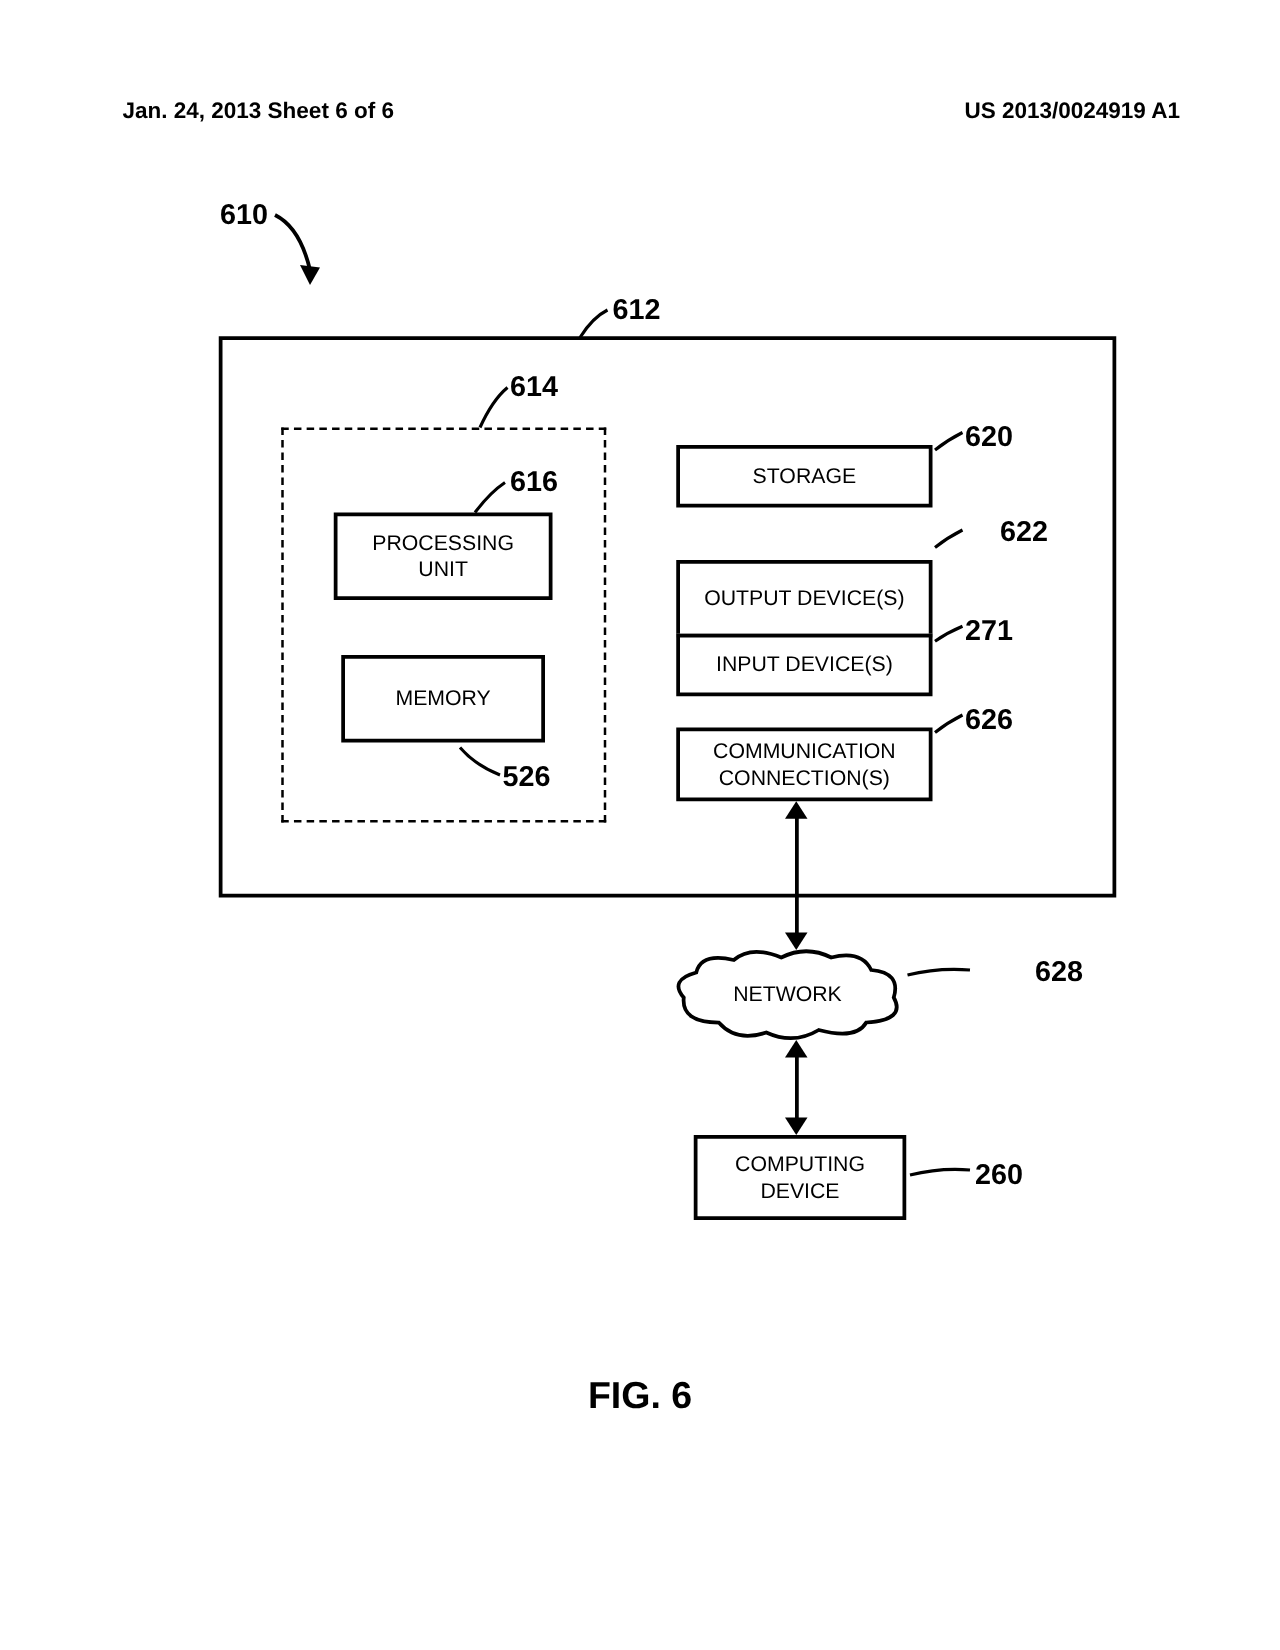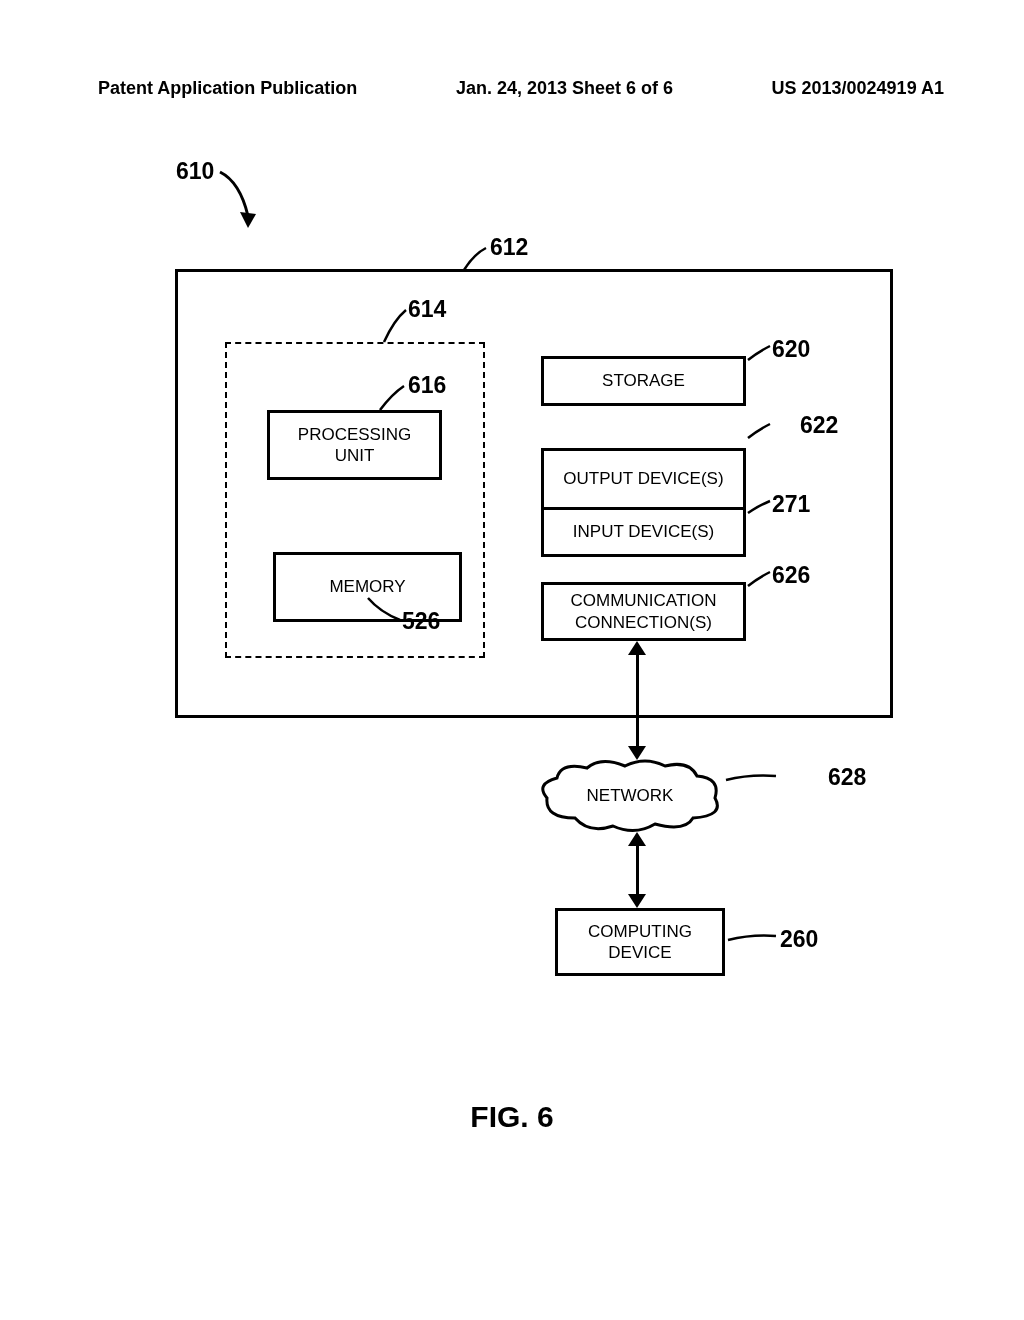--- a/index.html
+++ b/index.html
@@ -75,22 +75,22 @@
   }
 
   .processing-unit {
     left: 267px;
     top: 410px;
     width: 175px;
     height: 70px;
   }
   .memory {
     left: 273px;
-    top: 552px;
-    width: 189px;
+    top: 524px;
+    width: 163px;
     height: 70px;
   }
   .storage {
     left: 541px;
     top: 356px;
     width: 205px;
     height: 50px;
   }
   .output-dev {
     left: 541px;
@@ -179,21 +179,20 @@
     font-size: 30px;
     font-weight: bold;
   }
 </style>
 </head>
 <body>
 
 <div class="page">
 
   <div class="header">
-    <div class="header-left">Patent Application Publication</div>
     <div class="header-center">Jan. 24, 2013  Sheet 6 of 6</div>
     <div class="header-right">US 2013/0024919 A1</div>
   </div>
 
   <div class="diagram">
 
     <div class="ref-label" style="left:176px; top:158px;">610</div>
     <div class="arrow610">
       <svg viewBox="0 0 40 60">
         <path d="M2 2 Q 22 12 30 46" stroke="#000" stroke-width="3" fill="none"></path>

